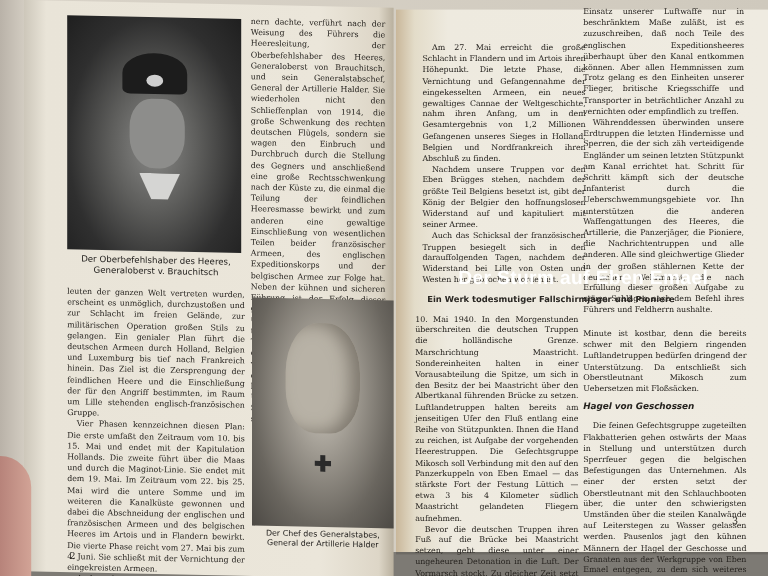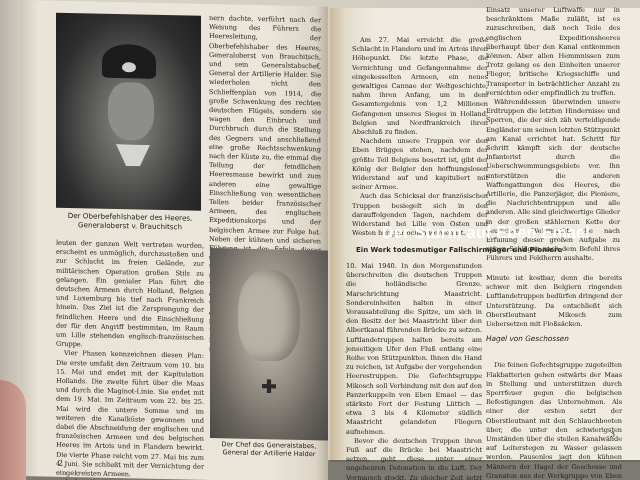--- a/index.html
+++ b/index.html
@@ -44,21 +44,21 @@
   .col p { margin:0; }
   .col p.ind { text-indent:8px; }
   .headline {
     position:absolute; left:356px; top:224px; width:260px; text-align:center;
     font-family:Liberation Sans, sans-serif; font-weight:bold; font-size:16px; color:#ffffff; letter-spacing:0.3px;
   }
   .subhead {
     position:absolute; left:356px; top:246px; width:260px; text-align:left;
     font-family:"DejaVu Sans", sans-serif; font-weight:bold; font-size:7px; color:#2a2723;
   }
-  .section-head { font-family:"DejaVu Sans", sans-serif; font-style:italic; font-weight:normal; font-size:7.4px; margin:5px 0 18px; }
+  .section-head { font-family:"DejaVu Sans", sans-serif; font-style:italic; font-weight:bold; font-size:7.4px; margin:5px 0 8px; }
   .page-num { position:absolute; font-family:"DejaVu Serif", serif; font-size:8px; color:#2a2723; }
 </style>
 </head>
 <body>
 
 <div class="scene"></div>
 <div class="desk-bottom"></div>
 
 <div class="page page-left">
   <div class="photo photo-1">

